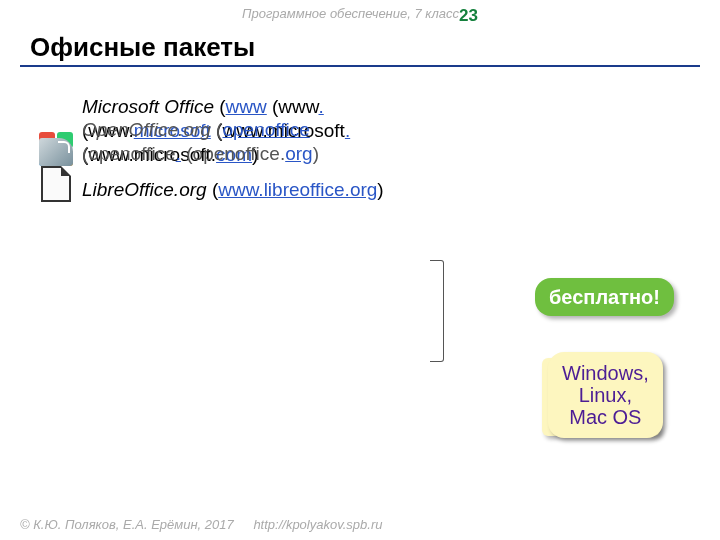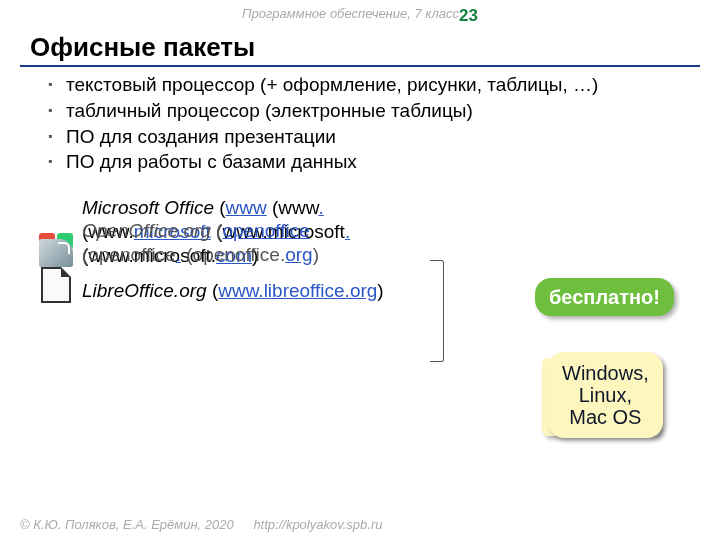--- a/index.html
+++ b/index.html
@@ -110,21 +110,21 @@
   .callout-free {
     left: 535px; top: 278px;
     background: #6fbf3f;
     color: #fff;
     font-weight: bold;
     box-shadow: 3px 3px 4px rgba(0,0,0,0.3);
   }
   .callout-os {
     left: 548px; top: 352px;
     background: #fdf6bf;
-    color: #0f172a;
+    color: #4c1d95;
     box-shadow: 3px 3px 4px rgba(0,0,0,0.3);
     padding: 10px 14px;
   }
   .callout-os-behind {
     position:absolute;
     left: 542px; top: 358px;
     width: 118px; height: 78px;
     background: #fdf6bf;
     border-radius: 6px;
     box-shadow: 3px 3px 4px rgba(0,0,0,0.3);
@@ -145,26 +145,20 @@
 
 <div class="header">
   <span>Программное обеспечение, 7 класс</span>
   <span class="page-num">23</span>
 </div>
 
 <div class="title">Офисные пакеты</div>
 <div class="title-underline"></div>
 
 <div class="content">
-  <ul class="bullets">
-    <li>текстовый процессор (+ оформление, рисунки, таблицы, …)</li>
-    <li>табличный процессор (электронные таблицы)</li>
-    <li>ПО для создания презентации</li>
-    <li>ПО для работы с базами данных</li>
-  </ul>
 
   <div class="products">
 
     <div class="prod-row">
       <div class="icon-box">
         <div class="msoffice-icon">
           <span class="msq1"></span>
             <span class="msq2"></span>
             <span class="msq3"></span>
             <span class="msq4"></span>
@@ -204,15 +198,15 @@
 <div class="callout callout-free">бесплатно!</div>
 
 <div class="callout-os-behind"></div>
 <div class="callout callout-os">
   <span>Windows,</span><br>
   <span>Linux,</span><br>
   <span>Mac OS</span>
 </div>
 
 <div class="footer">
-  <span>© К.Ю. Поляков, Е.А. Ерёмин, 2020</span>
+  <span>© К.Ю. Поляков, Е.А. Ерёмин, 2017</span>
   <span class="url">http://kpolyakov.spb.ru</span>
 </div>
 
 </body></html>

